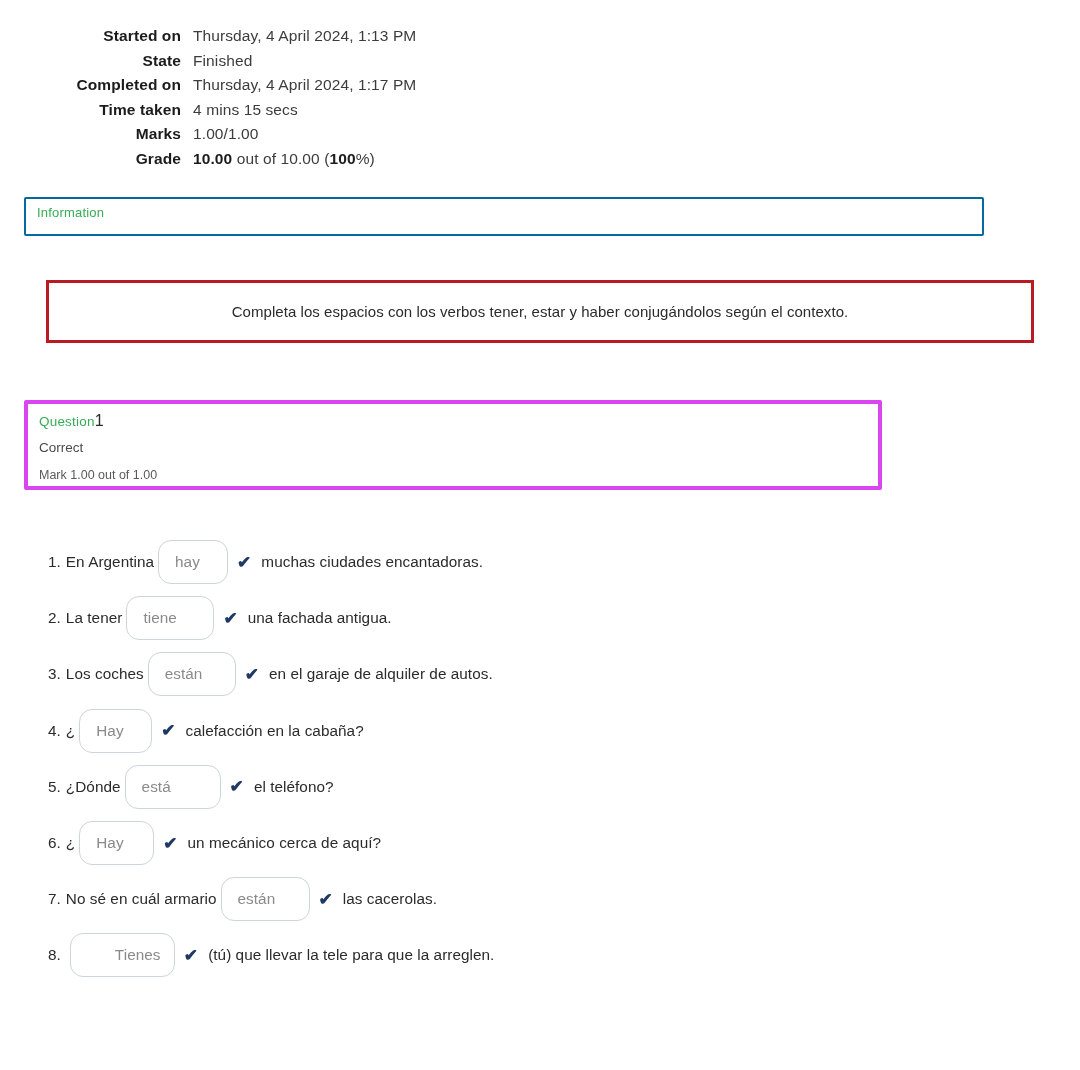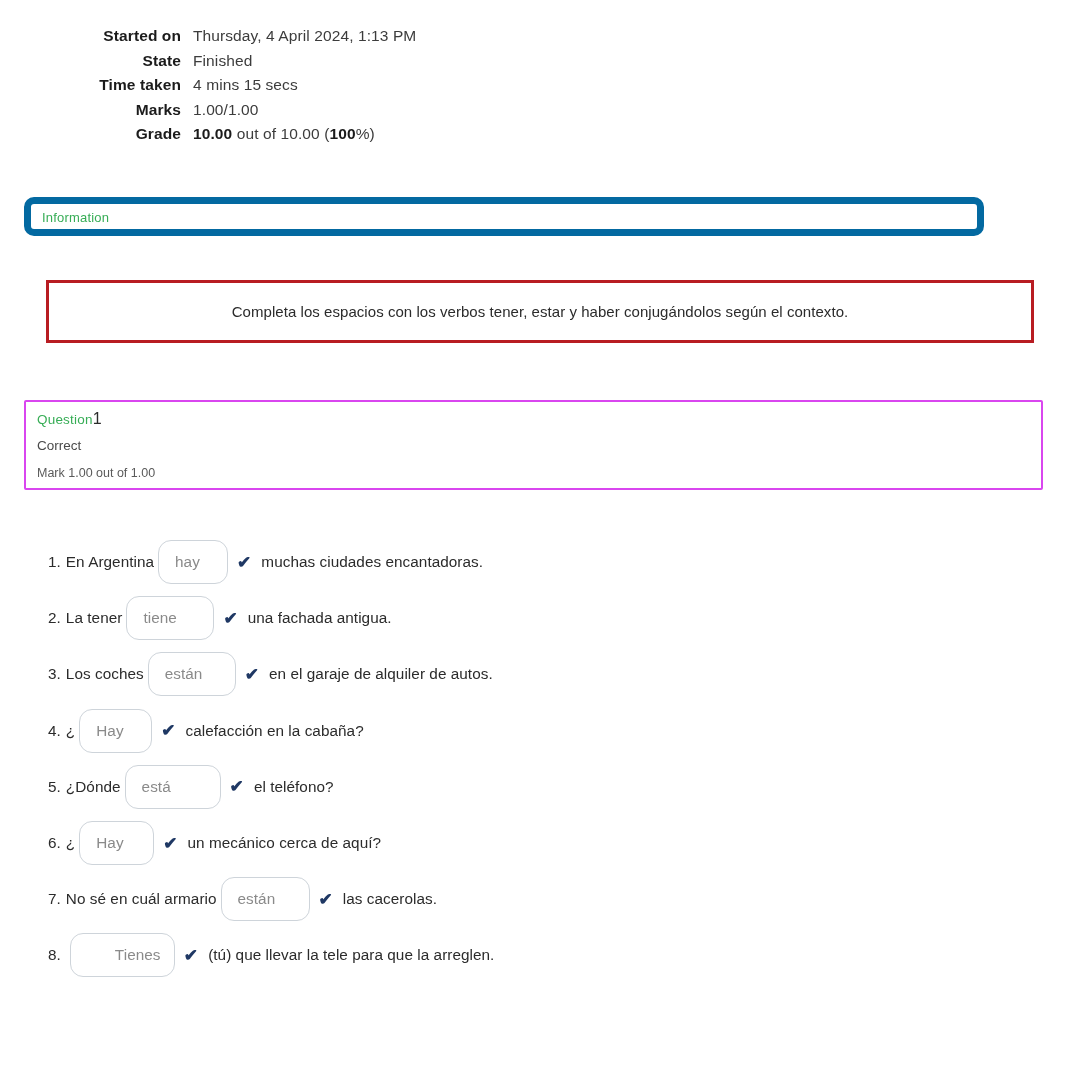--- a/index.html
+++ b/index.html
@@ -35,22 +35,22 @@
   .summary-value b { color: #1b1b1b; font-weight: bold; }
 
   
   .info-card {
     position: absolute;
     top: 197px;
     left: 24px;
     width: 960px;
     height: 39px;
     background: #fff;
-    border: 7px solid #0369a1;
-    border-radius: 10px;
+    border: 2px solid #0369a1;
+    border-radius: 2px;
   }
   .info-card-title {
     position: absolute;
     left: 11px;
     top: 6px;
     font-size: 13px;
     color: #37ad56;
     letter-spacing: .2px;
   }
 
@@ -71,24 +71,24 @@
     font-size: 15px;
     color: #2b2b2b;
     letter-spacing: .05px;
   }
 
   
   .question-card {
     position: absolute;
     top: 400px;
     left: 24px;
-    width: 1019px;
+    width: 858px;
     height: 90px;
     background: #fff;
-    border: 2px solid #d946ef;
+    border: 4px solid #d946ef;
     border-radius: 2px;
   }
   .q-header { position: absolute; left: 11px; top: 8px; }
   .q-title {
     font-size: 13.5px;
     color: #37ad56;
     letter-spacing: .2px;
   }
   .q-state {
     position: absolute;
@@ -150,20 +150,24 @@
     <div class="summary-rows">
         <div class="summary-row">
           <div class="summary-label">Started on</div>
           <div class="summary-value">Thursday, 4 April 2024, 1:13 PM</div>
         </div>
         <div class="summary-row">
           <div class="summary-label">State</div>
           <div class="summary-value">Finished</div>
         </div>
         <div class="summary-row">
+          <div class="summary-label">Completed on</div>
+          <div class="summary-value">Thursday, 4 April 2024, 1:17 PM</div>
+        </div>
+        <div class="summary-row">
           <div class="summary-label">Time taken</div>
           <div class="summary-value">4 mins 15 secs</div>
         </div>
         <div class="summary-row">
           <div class="summary-label">Marks</div>
           <div class="summary-value">1.00/1.00</div>
         </div>
       </div>
     <div class="summary-row">
       <div class="summary-label">Grade</div>

